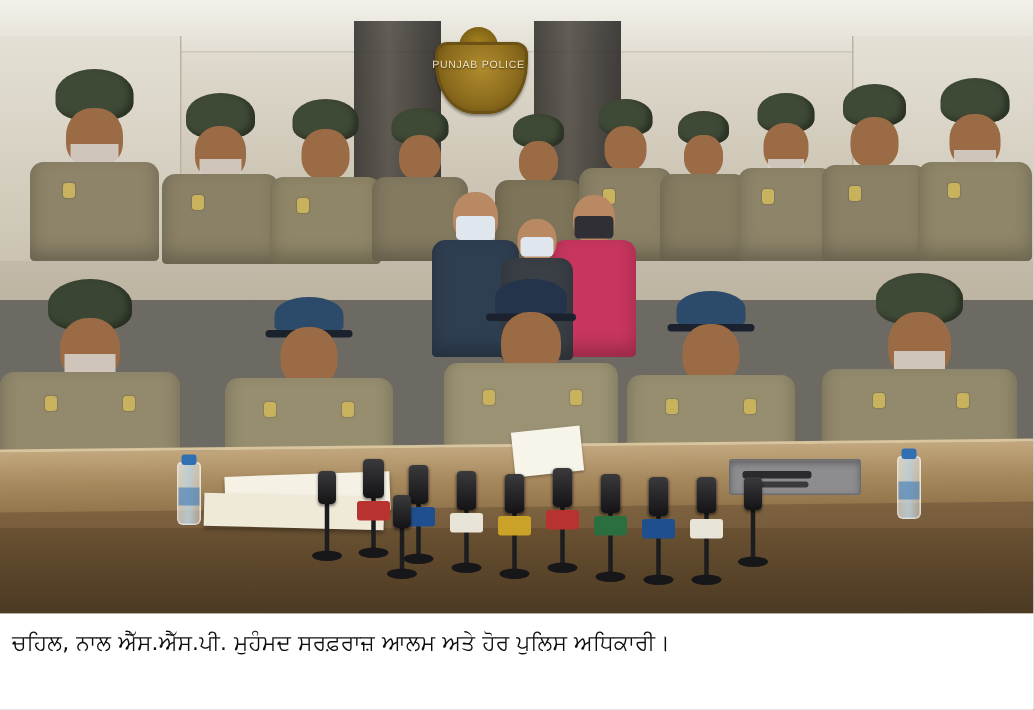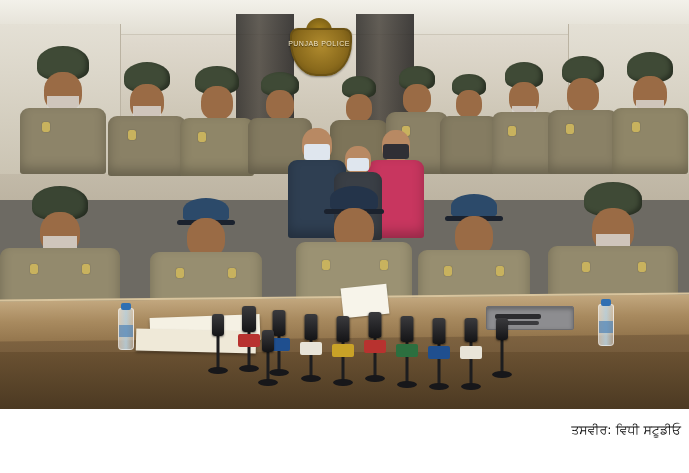--- a/index.html
+++ b/index.html
@@ -506,17 +506,17 @@
     <div class="mic" style="left:490px; top:318px; width:24px; height:60px;">
       <div class="stick" style="top:20px; height:40px;"></div>
       <div class="headm" style="top:0; width:12px; height:22px;"></div>
       <div class="mic-base"></div>
     </div>
 
   </div>
 
   <div id="caption">
     <div class="cap-line">
-      <span class="cap-credit">ਤਸਵੀਰ: ਵਿਧੀ ਸਟੂਡੀਓ</span>
+      <span>ਚਹਿਲ, ਨਾਲ ਐੱਸ.ਐੱਸ.ਪੀ. ਮੁਹੰਮਦ ਸਰਫ਼ਰਾਜ਼ ਆਲਮ ਅਤੇ ਹੋਰ ਪੁਲਿਸ ਅਧਿਕਾਰੀ।</span>
     </div>
   </div>
 
 </div>
 
 </body></html>

